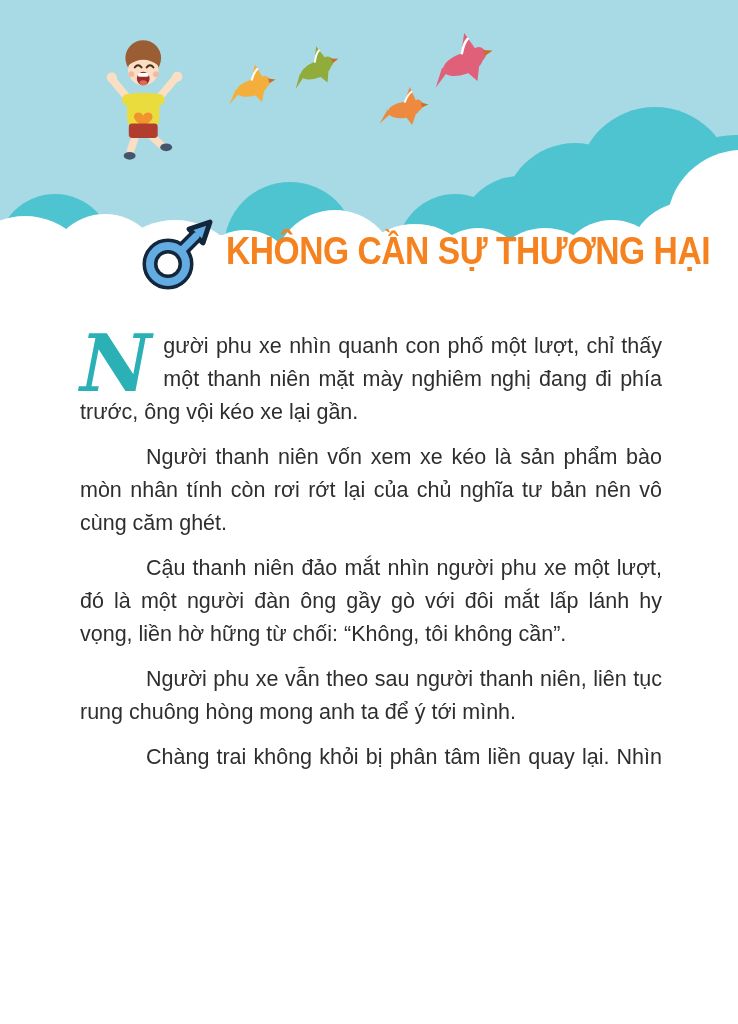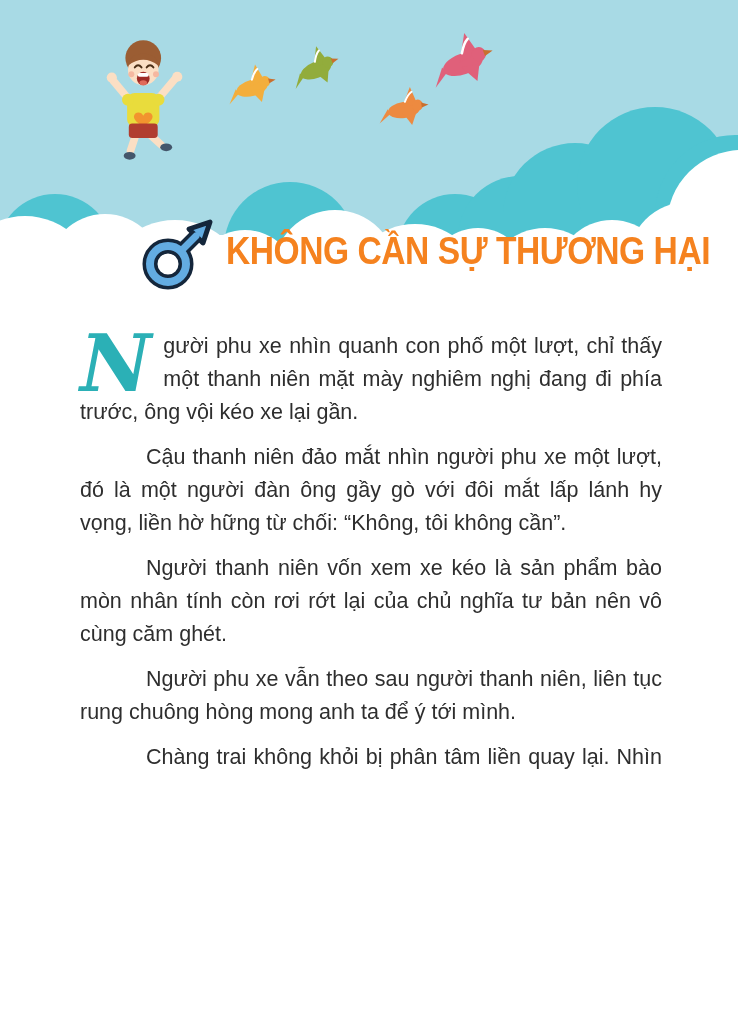--- a/index.html
+++ b/index.html
@@ -175,19 +175,19 @@
         <circle cx="30" cy="50" r="18" fill="none" stroke="#14263B" stroke-width="15"></circle>
         <line x1="44" y1="36" x2="58" y2="22" stroke="#63ACE2" stroke-width="7" stroke-linecap="round"></line>
         <circle cx="30" cy="50" r="18" fill="none" stroke="#63ACE2" stroke-width="8"></circle>
       </svg>
     </span>
     <h1 class="title">KHÔNG CẦN SỰ THƯƠNG HẠI</h1>
   </div>
 
   <div class="story">
     <p class="para"><span class="dropcap">N</span><span>gười phu xe nhìn quanh con phố một lượt, chỉ thấy một thanh niên mặt mày nghiêm nghị đang đi phía trước, ông vội kéo xe lại gần.</span></p>
+    <p class="para indent">Người thanh niên vốn xem xe kéo là sản phẩm bào mòn nhân tính còn rơi rớt lại của chủ nghĩa tư bản nên vô cùng căm ghét.</p>
     <p class="para indent">Cậu thanh niên đảo mắt nhìn người phu xe một lượt, đó là một người đàn ông gầy gò với đôi mắt lấp lánh hy vọng, liền hờ hững từ chối: “Không, tôi không cần”.</p>
-    <p class="para indent">Người thanh niên vốn xem xe kéo là sản phẩm bào mòn nhân tính còn rơi rớt lại của chủ nghĩa tư bản nên vô cùng căm ghét.</p>
     <p class="para indent">Người phu xe vẫn theo sau người thanh niên, liên tục rung chuông hòng mong anh ta để ý tới mình.</p>
     <p class="para indent">Chàng trai không khỏi bị phân tâm liền quay lại. Nhìn gương mặt hốc hác của người phu xe, anh thầm nghĩ: Ông ấy hẳn chỉ có mỗi cách này để mưu sinh.</p>
   </div>
 
 </div>
 
 </body></html>

